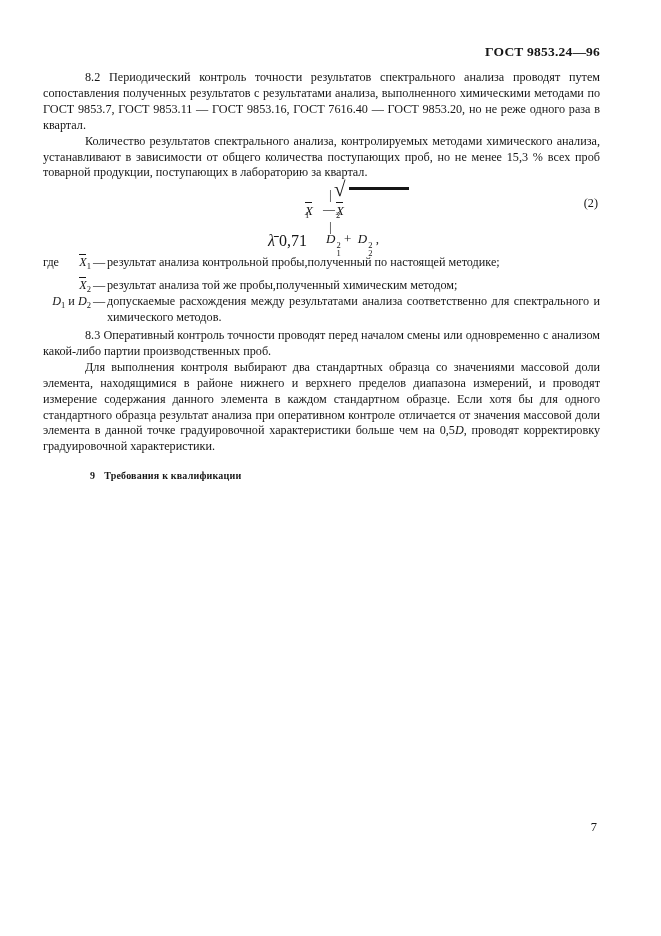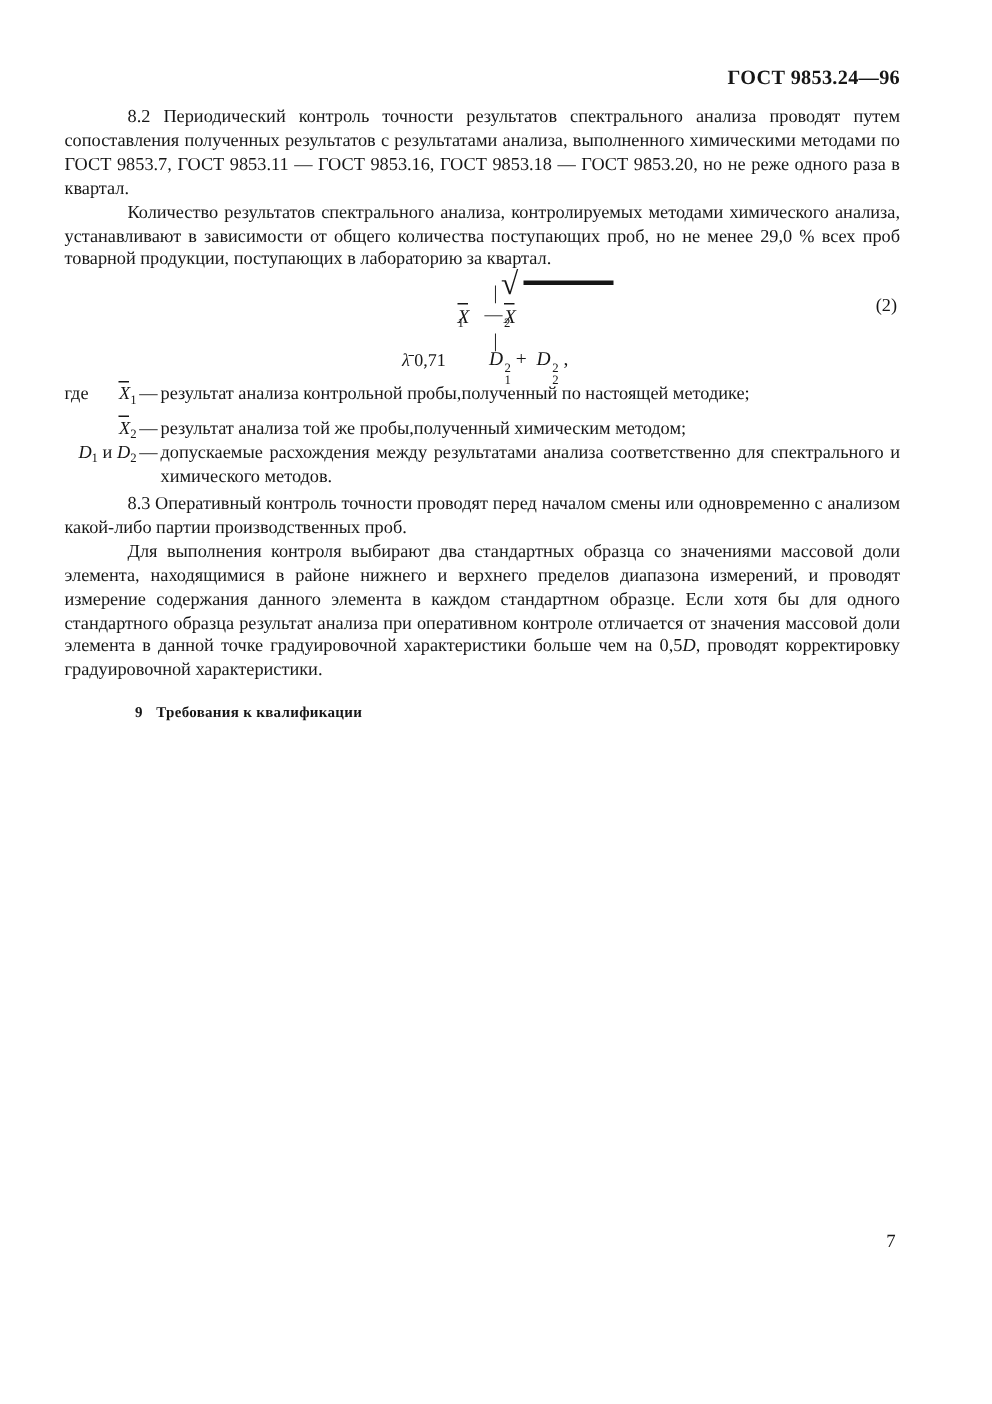--- a/index.html
+++ b/index.html
@@ -27,21 +27,21 @@
   
   .formula{position:relative;height:66px;margin:3px 0 5px 0;text-align:left;}
   .formula span{position:absolute;white-space:nowrap;}
   .f-x1{left:262px;top:19px;font-size:13px;}
   .f-minus{left:280px;top:18px;font-size:12px;}
   .f-vbar-top{left:286px;top:3px;font-size:13px;}
   .f-vbar-bot{left:286px;top:35px;font-size:13px;}
   .f-rad{left:291px;top:-2px;font-size:21px;font-weight:bold;}
   .f-radbar{left:306px;top:3px;width:60px;height:2.4px;background:#161616;}
   .f-x2{left:293px;top:19px;font-size:13px;}
-  .f-bottom-l{left:225px;top:49px;font-size:12px;}
+  .f-bottom-l{left:225px;top:49px;font-size:16px;}
   .f-bottom-r{left:283px;top:47px;font-size:13px;}
   .f-num{right:2px;top:12px;font-size:12.2px;}
   
   .where{margin:0 0 2px 0;}
   .w-row{display:flex;align-items:baseline;}
   .w-row-1{margin-bottom:7px;}
   .w-term{width:48px;display:flex;justify-content:flex-end;flex:none;}
   .w-lead{margin-right:auto;}
   .w-dash{width:16px;text-align:center;flex:none;}
   .w-def{flex:1;text-align:justify;}
@@ -59,23 +59,23 @@
 <body>
 
 <div class="page">
 
   <div class="doc-header">
     <span>ГОСТ 9853.24—96</span>
   </div>
 
   <div class="content">
 
-    <p>8.2 Периодический контроль точности результатов спектрального анализа проводят путем сопоставления полученных результатов с результатами анализа, выполненного химическими методами по ГОСТ 9853.7, ГОСТ 9853.11 — ГОСТ 9853.16, ГОСТ 9853.18 — ГОСТ 9853.20, но не реже одного раза в квартал.</p>
+    <p>8.2 Периодический контроль точности результатов спектрального анализа проводят путем сопоставления полученных результатов с результатами анализа, выполненного химическими методами по ГОСТ 9853.7, ГОСТ 9853.11 — ГОСТ 9853.16, ГОСТ 7616.40 — ГОСТ 9853.20, но не реже одного раза в квартал.</p>
 
-    <p>Количество результатов спектрального анализа, контролируемых методами химического анализа, устанавливают в зависимости от общего количества поступающих проб, но не менее 29,0 % всех проб товарной продукции, поступающих в лабораторию за квартал.</p>
+    <p>Количество результатов спектрального анализа, контролируемых методами химического анализа, устанавливают в зависимости от общего количества поступающих проб, но не менее 15,3 % всех проб товарной продукции, поступающих в лабораторию за квартал.</p>
 
 
     <div class="formula">
       <span class="f-x1"><span class="ovl">X</span><sub>1</sub></span>
       <span class="f-minus">—</span>
       <span class="f-vbar-top">|</span>
       <span class="f-rad">√</span>
       <span class="f-radbar"></span>
       <span class="f-x2"><span class="ovl">X</span><sub>2</sub></span>
       <span class="f-vbar-bot">|</span>

